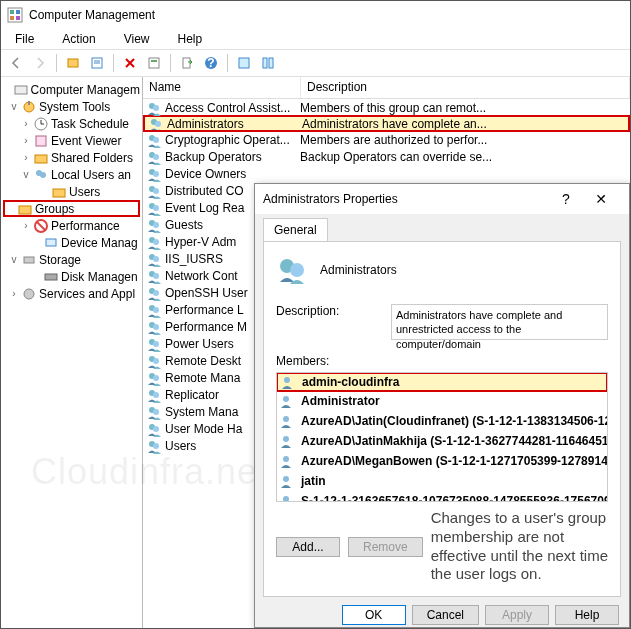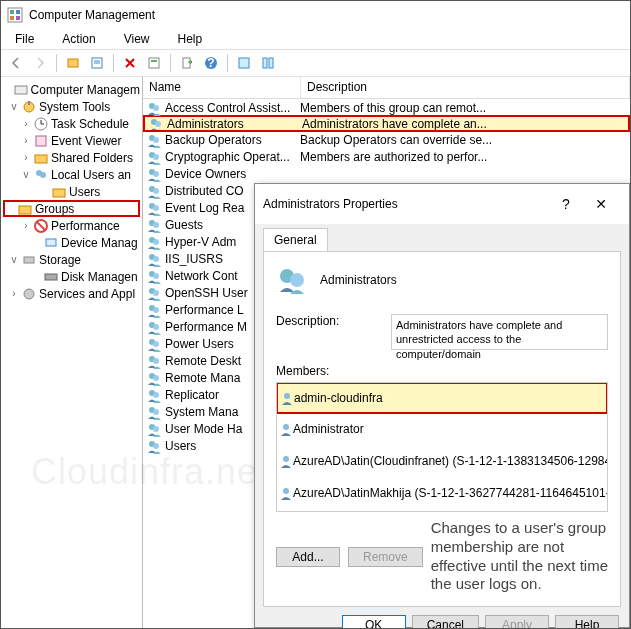--- a/index.html
+++ b/index.html
@@ -23,36 +23,36 @@
 .col-name { width: 158px; }
 .col-desc { flex: 1; }
 .list-body { }
 .row { display: flex; height: 17px; align-items: center; white-space: nowrap; overflow: hidden; }
 .row .ic { width: 16px; height: 16px; margin: 0 3px; }
 .row .nm { width: 135px; overflow: hidden; text-overflow: ellipsis; }
 .row .ds { flex: 1; overflow: hidden; text-overflow: ellipsis; }
 .row.selected { background: #fff6c1; }
 .row.selected-hl { border: 2px solid #d40000; margin: -1px 0; }
 .dialog { position: absolute; left: 253px; top: 182px; width: 376px; height: 445px; background: #f0f0f0; border: 1px solid #888; box-shadow: 2px 2px 8px rgba(0,0,0,0.3); }
-.dialog-title { height: 40px; display: flex; align-items: center; padding: 0 8px; background: #fff; }
+.dialog-title { height: 30px; display: flex; align-items: center; padding: 0 8px; background: #fff; }
 .dialog-title .t { flex: 1; }
 .dialog-title .help { width: 30px; text-align: center; font-size: 14px; }
 .dialog-title .close { width: 40px; text-align: center; font-size: 14px; }
 .tabs { margin: 4px 8px 0 8px; }
 .tab { display: inline-block; padding: 4px 10px; background: #fff; border: 1px solid #ccc; border-bottom: none; font-size: 12px; }
 .tab-content { background: #fff; border: 1px solid #ccc; margin: 0 8px 8px 8px; padding: 12px; height: 356px; position: relative; }
 .grp-head { display: flex; align-items: center; gap: 12px; margin-bottom: 18px; }
 .grp-head .big-icon { width: 32px; height: 32px; }
 .desc-row { display: flex; align-items: flex-start; gap: 0; margin-bottom: 14px; }
 .desc-row .lbl { width: 78px; }
 .desc-row .val { flex: 1; border: 1px solid #ccc; padding: 3px 4px; height: 36px; font-size: 11px; line-height: 1.3; margin-left: 37px; }
 .members { }
 .members .lbl { margin-bottom: 4px; display: block; }
 .members-list { border: 1px solid #ccc; background: #fff; height: 130px; overflow: hidden; }
-.member { display: flex; align-items: center; height: 32px; padding: 0 2px; gap: 0; white-space: nowrap; overflow: hidden; font-size: 11px; }
+.member { display: flex; align-items: center; height: 20px; padding: 0 2px; gap: 8px; white-space: nowrap; overflow: hidden; font-size: 11px; font-weight: bold; }
 .member .ic { width: 14px; height: 14px; }
 .member.hl { background: #fff6c1; border: 2px solid #d40000; margin: -1px; }
 .btn-row { position: absolute; left: 12px; bottom: 12px; display: flex; gap: 8px; align-items: center; }
 .btn { border: 1px solid #adadad; background: #e1e1e1; padding: 2px 14px; font-size: 12px; min-width: 64px; text-align: center; }
 .btn.disabled { color: #999; }
 .note { font-size: 15px; color: #444; width: 180px; line-height: 1.25; }
 .dialog-buttons { display: flex; gap: 6px; justify-content: flex-end; padding: 0 10px 10px 0; }
 .dialog-buttons .btn.primary { border-color: #0078d7; background: #fff; }
 .watermark { position: absolute; left: 30px; top: 450px; font-size: 36px; color: rgba(0,0,0,0.06); font-weight: 400; letter-spacing: 1px; pointer-events: none; }
 svg { display: block; }
@@ -302,34 +302,34 @@
         </div>
         <div class="row">
           <span class="ic">
             <svg width="16" height="16">
               <circle cx="6" cy="6" r="3" fill="#7bc"></circle>
               <circle cx="10" cy="8" r="3" fill="#9ce"></circle>
               <path d="M2 15 Q6 10 10 15" fill="#58a"></path>
               <path d="M7 16 Q11 11 15 16" fill="#7bc"></path>
             </svg>
           </span>
+          <span class="nm">Cryptographic Operat...</span>
+          <span class="ds">Members are authorized to perfor...</span>
+        </div>
+        <div class="row">
+          <span class="ic">
+            <svg width="16" height="16">
+              <circle cx="6" cy="6" r="3" fill="#7bc"></circle>
+              <circle cx="10" cy="8" r="3" fill="#9ce"></circle>
+              <path d="M2 15 Q6 10 10 15" fill="#58a"></path>
+              <path d="M7 16 Q11 11 15 16" fill="#7bc"></path>
+            </svg>
+          </span>
           <span class="nm">Backup Operators</span>
           <span class="ds">Backup Operators can override se...</span>
-        </div>
-        <div class="row">
-          <span class="ic">
-            <svg width="16" height="16">
-              <circle cx="6" cy="6" r="3" fill="#7bc"></circle>
-              <circle cx="10" cy="8" r="3" fill="#9ce"></circle>
-              <path d="M2 15 Q6 10 10 15" fill="#58a"></path>
-              <path d="M7 16 Q11 11 15 16" fill="#7bc"></path>
-            </svg>
-          </span>
-          <span class="nm">Cryptographic Operat...</span>
-          <span class="ds">Members are authorized to perfor...</span>
         </div>
         <div class="row">
           <span class="ic">
             <svg width="16" height="16">
               <circle cx="6" cy="6" r="3" fill="#7bc"></circle>
               <circle cx="10" cy="8" r="3" fill="#9ce"></circle>
               <path d="M2 15 Q6 10 10 15" fill="#58a"></path>
               <path d="M7 16 Q11 11 15 16" fill="#7bc"></path>
             </svg>
           </span>

